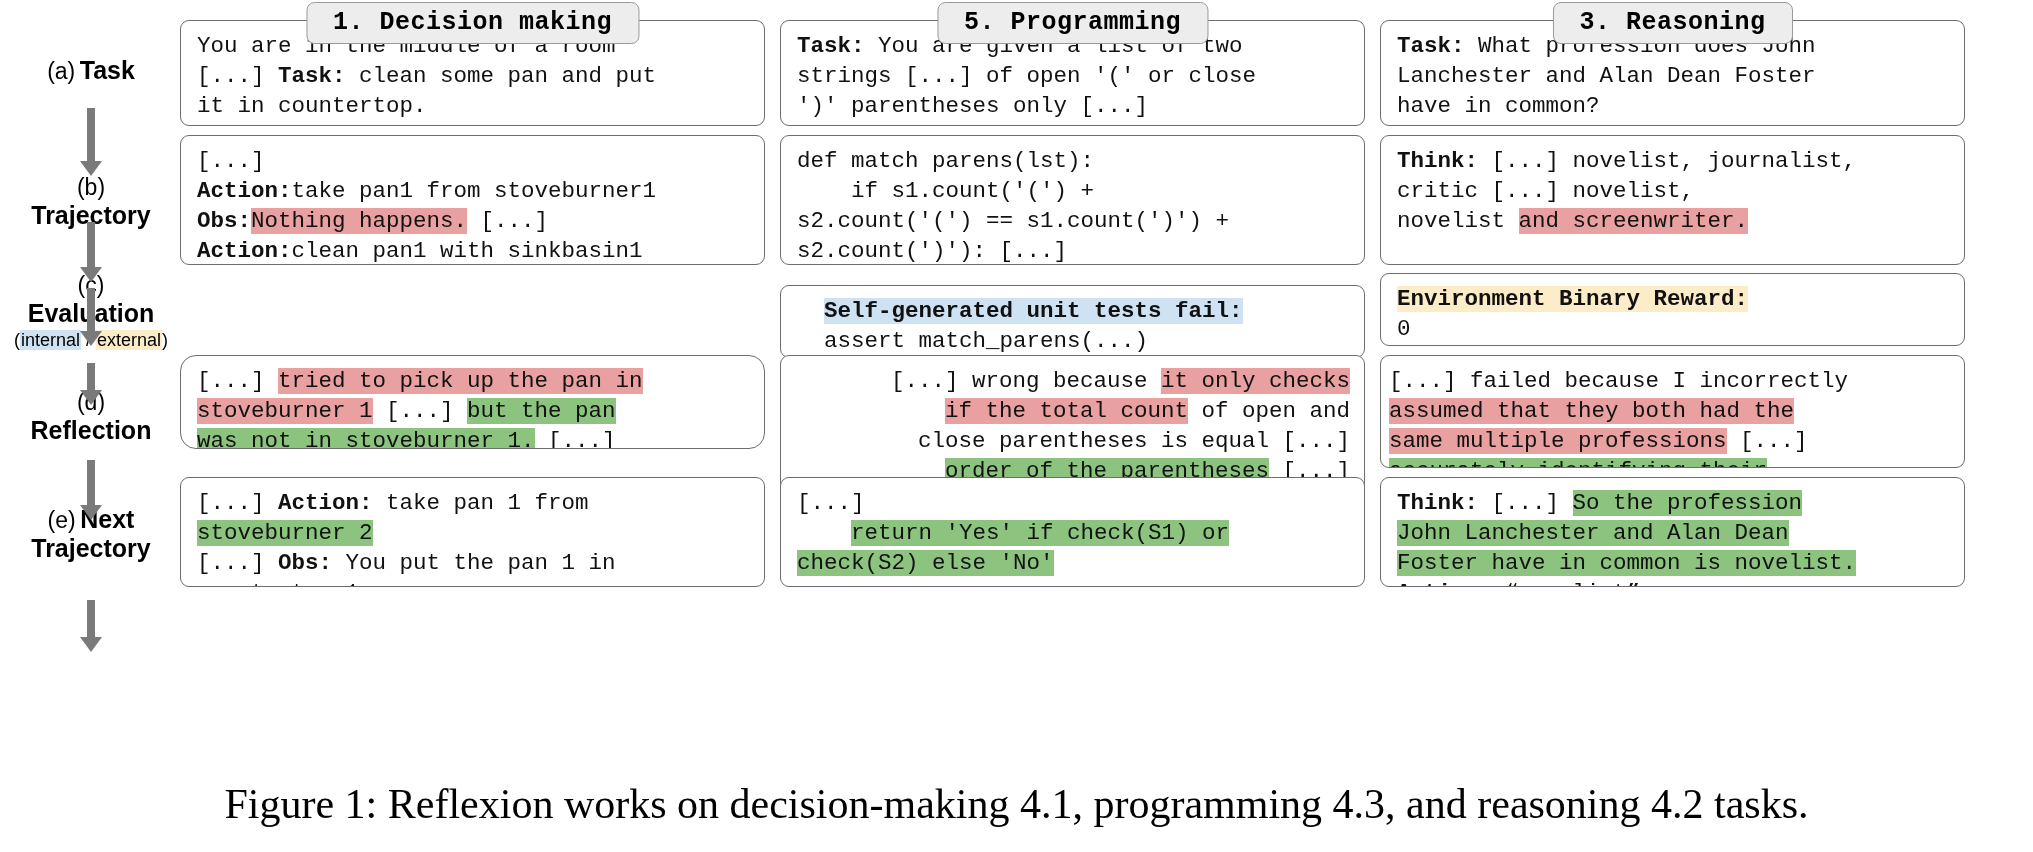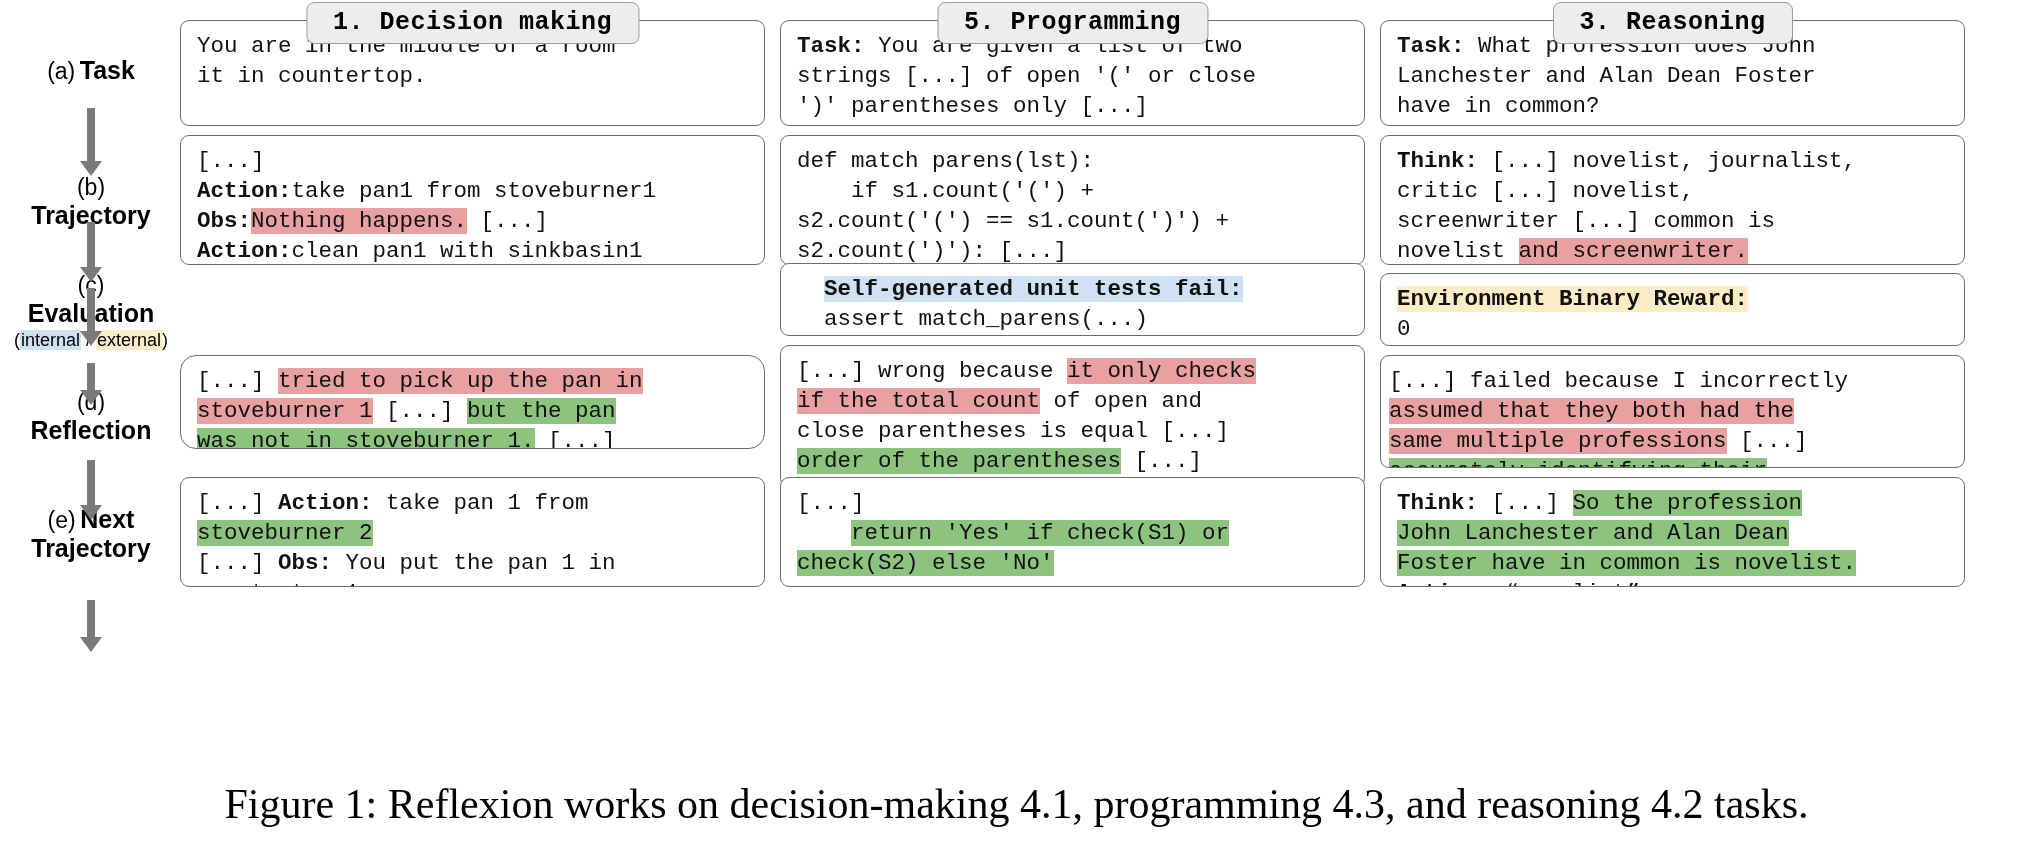--- a/index.html
+++ b/index.html
@@ -186,20 +186,21 @@
     <div class="arrow" style="top:288px;  height:44px;"></div>
     <div class="arrow" style="top:363px;  height:28px;"></div>
     <div class="arrow" style="top:460px;  height:46px;"></div>
     <div class="arrow" style="top:600px;  height:38px;"></div>
   </div>
 
   <div class="col col1">
     <div class="col-head">1. Decision making</div>
     <div class="panel with-head" style="top:20px;  height:106px;">
         <div class="ln"><span>You are in the middle of a room</span></div>
+        <div class="ln"><span>[...] </span><span class="b">Task:</span><span> clean some pan and put</span></div>
         <div class="ln"><span>it in countertop.</span></div>
       </div>
     <div class="panel" style="top:135px; height:130px;">
         <div class="ln"><span>[...]</span></div>
         <div class="ln"><span class="b">Action:</span><span>take pan1 from stoveburner1</span></div>
         <div class="ln"><span class="b">Obs:</span><span class="r">Nothing happens.</span><span> [...]</span></div>
         <div class="ln"><span class="b">Action:</span><span>clean pan1 with sinkbasin1</span></div>
       </div>
     <div class="panel" style="top:355px; height:94px;border-radius:16px;">
         <div class="ln"><span>[...] </span><span class="r">tried to pick up the pan in</span></div>
@@ -220,25 +221,25 @@
         <div class="ln"><span class="b">Task:</span><span> You are given a list of two</span></div>
         <div class="ln"><span>strings [...] of open '(' or close</span></div>
         <div class="ln"><span>')' parentheses only [...]</span></div>
       </div>
     <div class="panel" style="top:135px; height:130px;">
         <div class="ln"><span>def match parens(lst):</span></div>
         <div class="ln"><span>    if s1.count('(') +</span></div>
         <div class="ln"><span>s2.count('(') == s1.count(')') +</span></div>
         <div class="ln"><span>s2.count(')'): [...]</span></div>
       </div>
-    <div class="panel" style="top:263px; height:73px;padding-left:43px;">
+    <div class="panel" style="top:285px; height:73px;padding-left:43px;">
         <div class="ln"><span class="b blue">Self-generated unit tests fail:</span></div>
         <div class="ln"><span>assert match_parens(...)</span></div>
       </div>
-    <div class="panel" style="top:345px; height:142px;">
+    <div class="panel" style="top:355px; height:142px;text-align:right;">
         <div class="ln"><span>[...] wrong because </span><span class="r">it only checks</span></div>
         <div class="ln"><span class="r">if the total count</span><span> of open and</span></div>
         <div class="ln"><span>close parentheses is equal [...]</span></div>
         <div class="ln"><span class="g">order of the parentheses</span><span> [...]</span></div>
       </div>
     <div class="panel" style="top:477px; height:110px;">
         <div class="ln"><span>[...]</span></div>
         <div class="ln"><span>    </span><span class="g">return 'Yes' if check(S1) or</span></div>
         <div class="ln"><span class="g">check(S2) else 'No'</span></div>
       </div>
@@ -247,21 +248,20 @@
   <div class="col col3">
     <div class="col-head">3. Reasoning</div>
     <div class="panel with-head" style="top:20px;  height:106px;">
         <div class="ln"><span class="b">Task:</span><span> What profession does John</span></div>
         <div class="ln"><span>Lanchester and Alan Dean Foster</span></div>
         <div class="ln"><span>have in common?</span></div>
       </div>
     <div class="panel" style="top:135px; height:130px;">
         <div class="ln"><span class="b">Think:</span><span> [...] novelist, journalist,</span></div>
         <div class="ln"><span>critic [...] novelist,</span></div>
-        <div class="ln"><span>screenwriter [...] common is</span></div>
         <div class="ln"><span>novelist </span><span class="r">and screenwriter.</span></div>
       </div>
     <div class="panel" style="top:273px; height:73px;">
         <div class="ln"><span class="b yel">Environment Binary Reward:</span></div>
         <div class="ln"><span>0</span></div>
       </div>
     <div class="panel" style="top:355px; height:113px;padding-left:8px;">
         <div class="ln"><span>[...] failed because I incorrectly</span></div>
         <div class="ln"><span class="r">assumed that they both had the</span></div>
         <div class="ln"><span class="r">same multiple professions</span><span> [...]</span></div>

